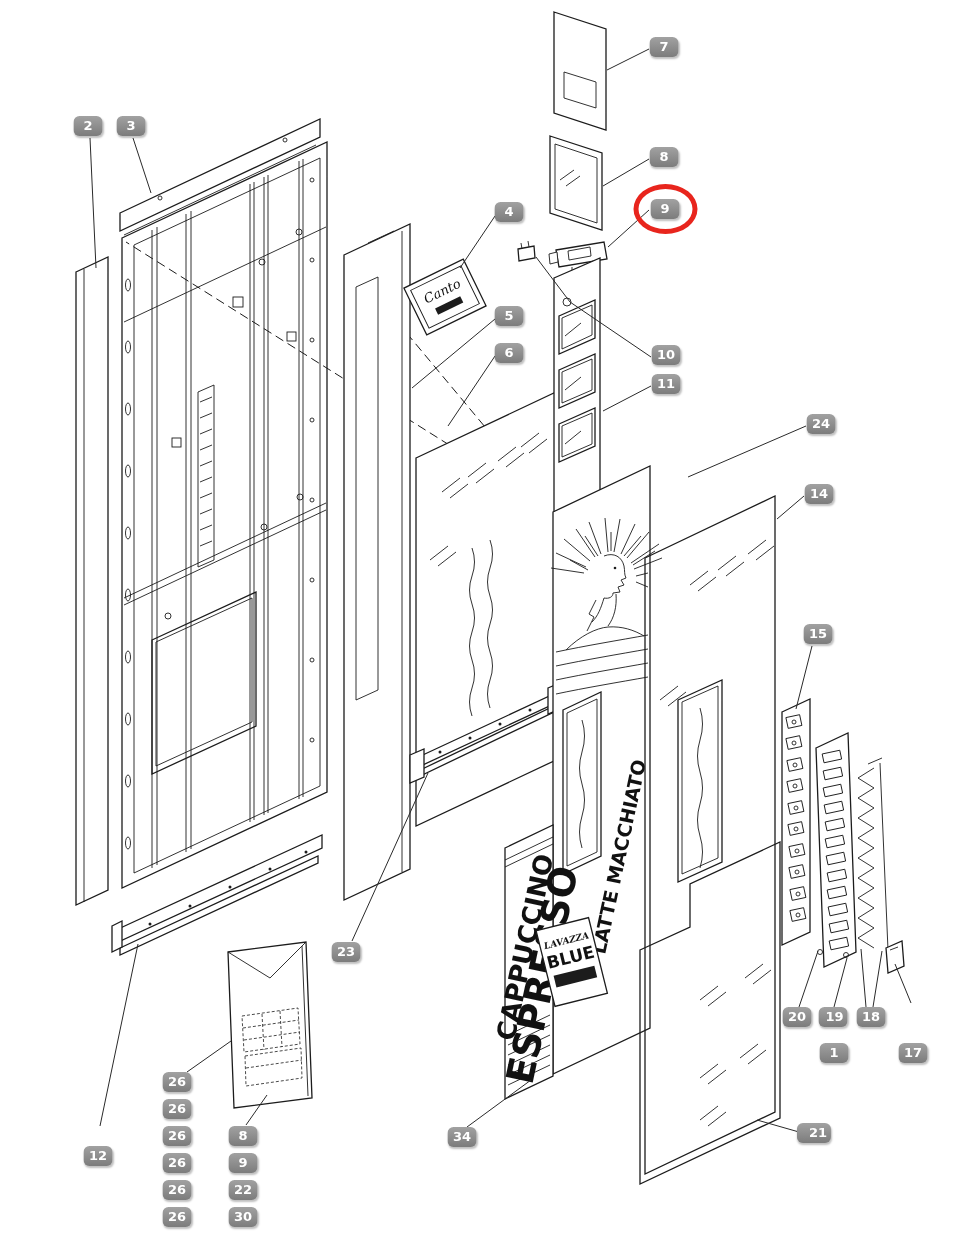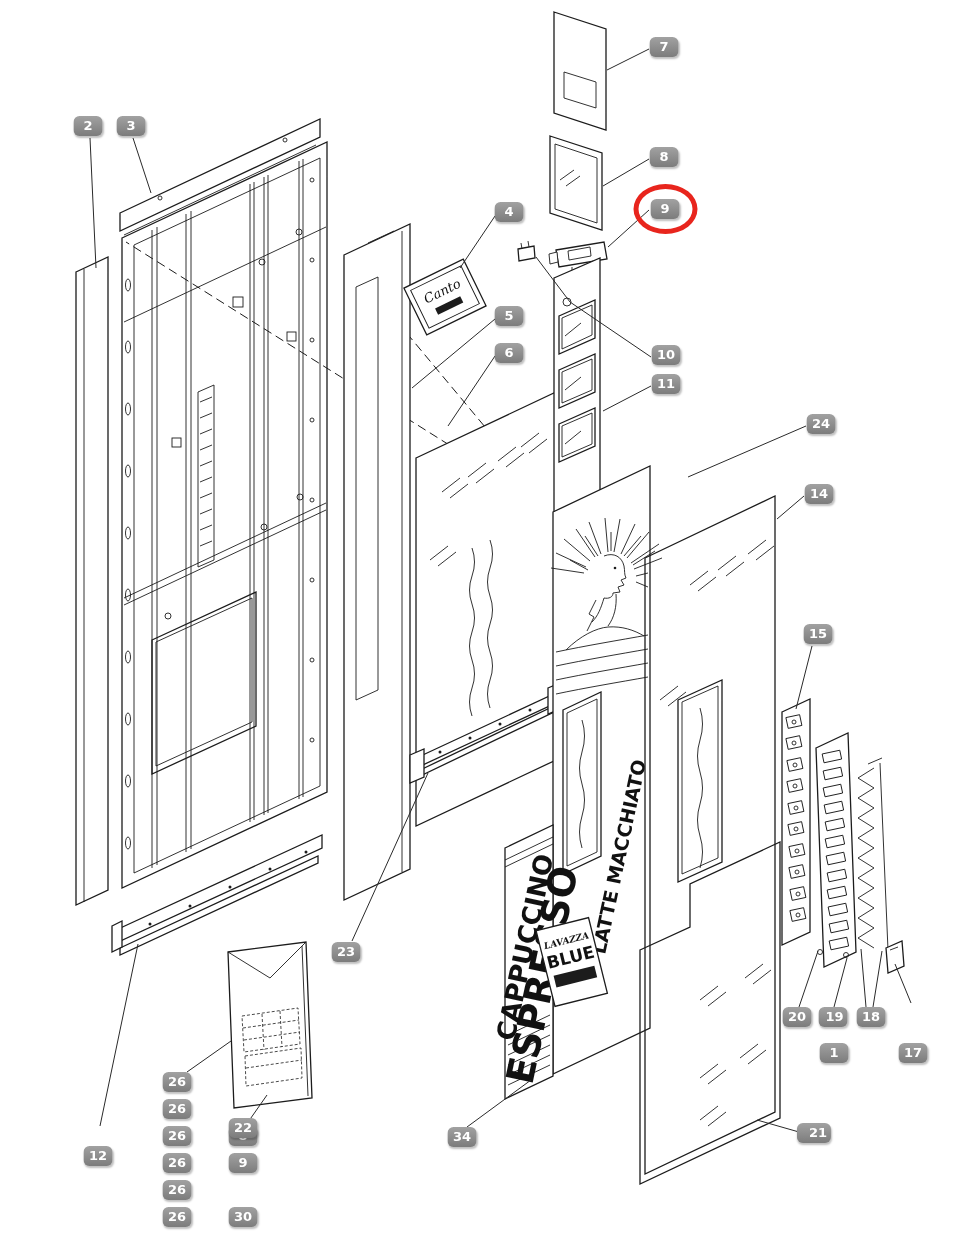--- a/index.html
+++ b/index.html
@@ -368,21 +368,21 @@
       <div class="badge" style="left: 346px; top: 952px; color: rgb(255, 255, 255);">23</div>
       <div class="badge" style="left: 98px; top: 1156px; color: rgb(255, 255, 255);">12</div>
       <div class="badge" style="left: 177px; top: 1082px; color: rgb(255, 255, 255);">26</div>
       <div class="badge" style="left: 177px; top: 1109px; color: rgb(255, 255, 255);">26</div>
       <div class="badge" style="left: 177px; top: 1136px; color: rgb(255, 255, 255);">26</div>
       <div class="badge" style="left: 177px; top: 1163px; color: rgb(255, 255, 255);">26</div>
       <div class="badge" style="left: 177px; top: 1190px; color: rgb(255, 255, 255);">26</div>
       <div class="badge" style="left: 177px; top: 1217px; color: rgb(255, 255, 255);">26</div>
       <div class="badge" style="left: 243px; top: 1136px; color: rgb(255, 255, 255);">8</div>
       <div class="badge" style="left: 243px; top: 1163px; color: rgb(255, 255, 255);">9</div>
-      <div class="badge" style="left: 243px; top: 1128px; color: rgb(255, 255, 255);">22</div>
+      <div class="badge" style="left: 243px; top: 1190px; color: rgb(255, 255, 255);">22</div>
       <div class="badge" style="left: 243px; top: 1217px; color: rgb(255, 255, 255);">30</div>
       <div class="badge" style="left: 462px; top: 1137px; color: rgb(255, 255, 255);">34</div>
       <div class="badge" style="left: 814px; top: 1133px; color: rgb(255, 255, 255); padding-left: 12px;">21</div>
       <div class="badge" style="left: 797px; top: 1017px; color: rgb(255, 255, 255);">20</div>
       <div class="badge" style="left: 833px; top: 1017px; color: rgb(255, 255, 255); text-align: right;">19</div>
       <div class="badge" style="left: 871px; top: 1017px; color: rgb(255, 255, 255); text-align: center;">18</div>
       <div class="badge" style="left: 913px; top: 1013px; color: rgb(255, 255, 255); margin-top: 40px;">17</div>
       <div class="badge" style="left: 834px; top: 1053px; color: rgb(255, 255, 255);">1</div>
     </div>
 

